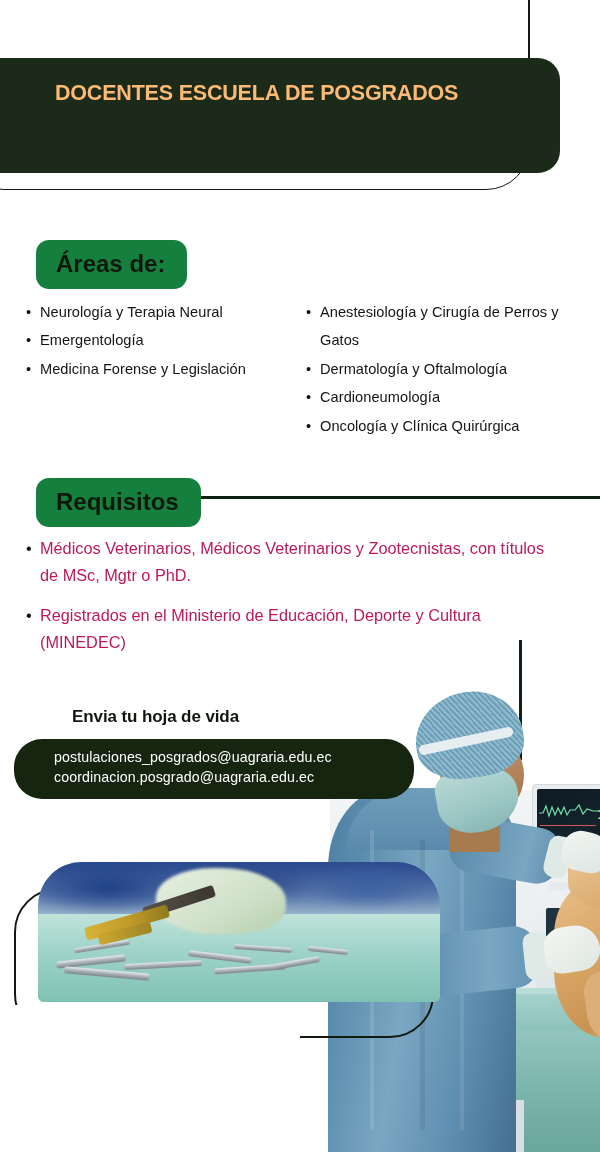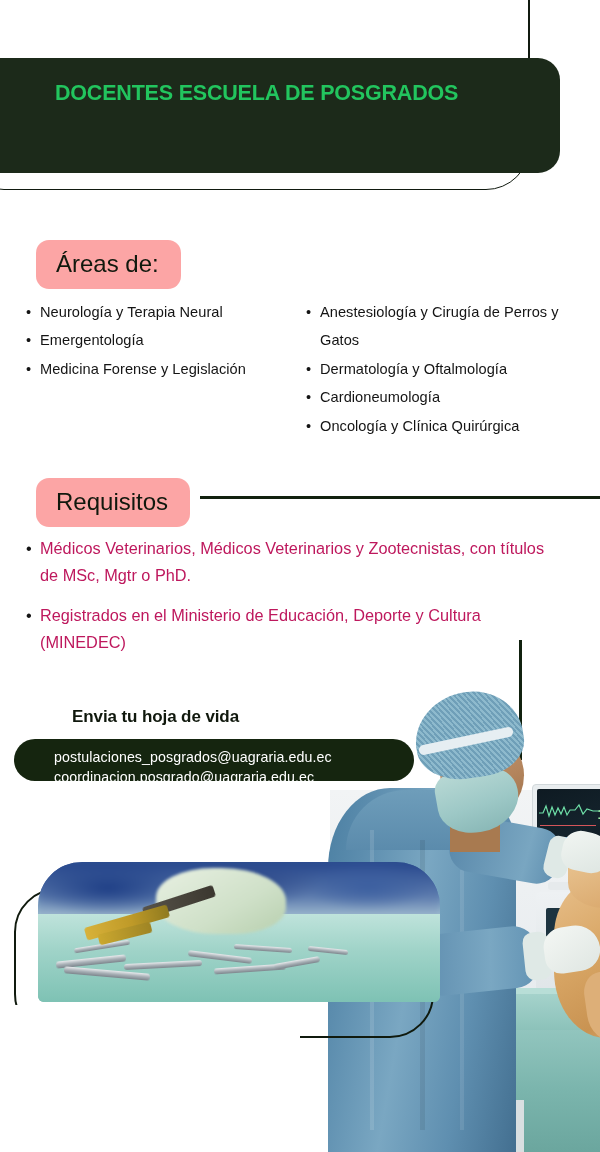--- a/index.html
+++ b/index.html
@@ -47,32 +47,32 @@
   .title-main {
     font-size: 35px;
     font-weight: 800;
     color: #f0b81e;
     letter-spacing: -0.5px;
     line-height: 1.05;
   }
   .title-sub {
     font-size: 21.5px;
     font-weight: 800;
-    color: #22c55e;
+    color: #fdba74;
     letter-spacing: -0.2px;
     line-height: 1.15;
     margin-top: 3px;
   }
 
   
   .pill {
     display: inline-block;
-    background: #fca5a5;
+    background: #15803d;
     color: #10180d;
-    font-weight: 400;
+    font-weight: 700;
     border-radius: 13px;
     z-index: 6;
     position: relative;
   }
   .pill-areas {
     position: absolute;
     left: 36px; top: 240px;
     padding: 11px 22px 13px 20px;
     font-size: 24px;
     line-height: 1.05;
@@ -147,21 +147,21 @@
     left: 72px; top: 707px;
     font-size: 17px;
     font-weight: 800;
     color: #10180d;
     z-index: 7;
     letter-spacing: -0.1px;
   }
   .email-box {
     position: absolute;
     left: 14px; top: 739px;
-    width: 400px; height: 42px;
+    width: 400px; height: 60px;
     background: #15250f;
     border-radius: 28px;
     z-index: 7;
     padding: 9px 0 0 40px;
   }
   .email-line {
     color: #ffffff;
     font-size: 14.2px;
     line-height: 1.38;
     letter-spacing: 0.1px;

